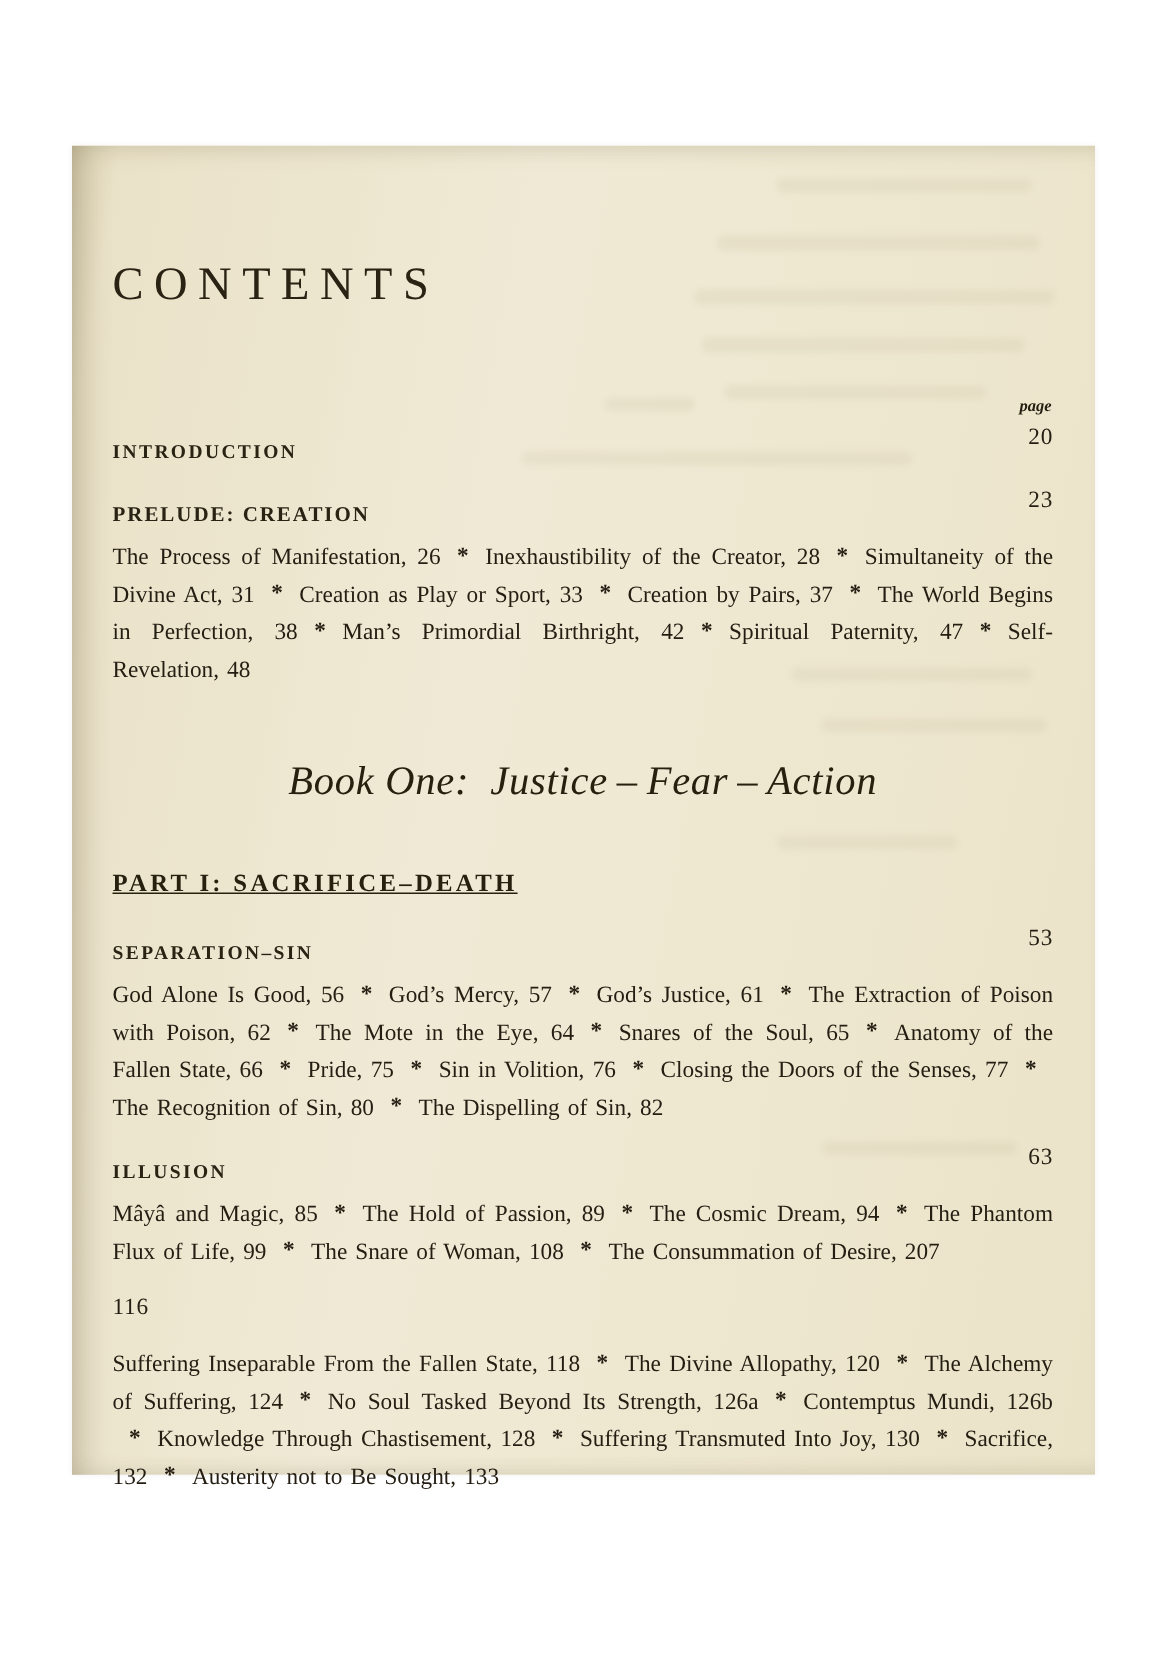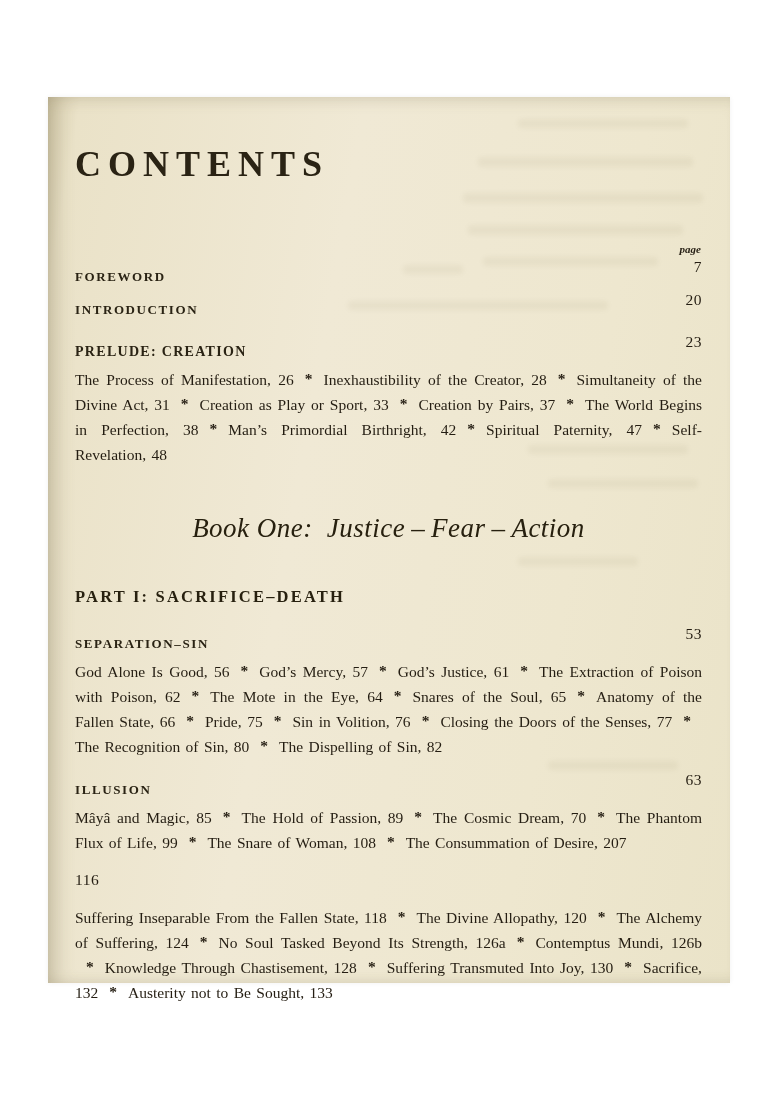--- a/index.html
+++ b/index.html
@@ -36,24 +36,25 @@
   
   .ghost {
     position: absolute;
     background: #7d7049;
     opacity: 0.07;
     filter: blur(2.5px);
     border-radius: 4px;
     pointer-events: none;
   }
   .title {
-    font-size: 36px;
+    font-size: 31px;
     letter-spacing: 7px;
-    font-weight: 700;
+    font-weight: 400;
     color: #2a2314;
+    margin-top: 28px;
   }
   .page-col-label {
     text-align: right;
     font-style: italic;
     font-weight: bold;
     font-size: 11px;
     margin-top: 58px;
     padding-right: 1px;
   }
   .row {
@@ -71,20 +72,21 @@
     font-size: 13px;
     font-weight: bold;
     letter-spacing: 1.6px;
     color: #2a2314;
   }
   .mid-head {
     font-size: 16.5px;
     font-weight: bold;
     letter-spacing: 2.2px;
     color: #27200f;
+    text-decoration: underline;
   }
   .row-foreword     { margin-top: 12px; }
   .row-introduction { margin-top: 15px; }
   .row-prelude      { margin-top: 24px; }
   .row-prelude .small-head { font-size: 14px; letter-spacing: 1.3px; }
   .para {
     margin-top: 7px;
     font-size: 15.5px;
     line-height: 25px;
     text-align: justify;
@@ -129,24 +131,20 @@
     <div class="ghost" style="left:300px; top:204px; width:260px; height:9px;"></div>
     <div class="ghost" style="left:480px; top:348px; width:160px; height:9px;"></div>
     <div class="ghost" style="left:500px; top:382px; width:150px; height:9px;"></div>
     <div class="ghost" style="left:470px; top:460px; width:120px; height:9px;"></div>
     <div class="ghost" style="left:500px; top:664px; width:130px; height:9px;"></div>
 
     <div class="title">CONTENTS</div>
 
     <div class="page-col-label">page</div>
 
-    <div class="row row-foreword">
-      <span class="small-head">FOREWORD</span>
-      <span class="num">7</span>
-    </div>
 
     <div class="row row-introduction">
       <span class="small-head">INTRODUCTION</span>
       <span class="num">20</span>
     </div>
 
     <div class="row row-prelude">
       <span class="small-head">PRELUDE: CREATION</span>
       <span class="num">23</span>
     </div>
@@ -161,21 +159,21 @@
     <div class="row row-section">
       <span class="small-head">SEPARATION–SIN</span>
       <span class="num">53</span>
     </div>
     <div class="para"><span>God Alone Is Good, 56</span><span class="sep">*</span><span>God’s Mercy, 57</span><span class="sep">*</span><span>God’s Justice, 61</span><span class="sep">*</span><span>The Extraction of Poison with Poison, 62</span><span class="sep">*</span><span>The Mote in the Eye, 64</span><span class="sep">*</span><span>Snares of the Soul, 65</span><span class="sep">*</span><span>Anatomy of the Fallen State, 66</span><span class="sep">*</span><span>Pride, 75</span><span class="sep">*</span><span>Sin in Volition, 76</span><span class="sep">*</span><span>Closing the Doors of the Senses, 77</span><span class="sep">*</span><span>The Recognition of Sin, 80</span><span class="sep">*</span><span>The Dispelling of Sin, 82</span></div>
 
     <div class="row row-section row-illusion">
       <span class="small-head">ILLUSION</span>
       <span class="num">63</span>
     </div>
-    <div class="para"><span>Mâyâ and Magic, 85</span><span class="sep">*</span><span>The Hold of Passion, 89</span><span class="sep">*</span><span>The Cosmic Dream, 70</span><span class="sep">*</span><span>The Phantom Flux of Life, 99</span><span class="sep">*</span><span>The Snare of Woman, 108</span><span class="sep">*</span><span>The Consummation of Desire, 207</span></div>
+    <div class="para"><span>Mâyâ and Magic, 85</span><span class="sep">*</span><span>The Hold of Passion, 89</span><span class="sep">*</span><span>The Cosmic Dream, 94</span><span class="sep">*</span><span>The Phantom Flux of Life, 99</span><span class="sep">*</span><span>The Snare of Woman, 108</span><span class="sep">*</span><span>The Consummation of Desire, 207</span></div>
 
     <div class="row row-section row-sacrifice">
       <span class="num">116</span>
     </div>
     <div class="para"><span>Suffering Inseparable From the Fallen State, 118</span><span class="sep">*</span><span>The Divine Allopathy, 120</span><span class="sep">*</span><span>The Alchemy of Suffering, 124</span><span class="sep">*</span><span>No Soul Tasked Beyond Its Strength, 126a</span><span class="sep">*</span><span>Contemptus Mundi, 126b</span><span class="sep">*</span><span>Knowledge Through Chastisement, 128</span><span class="sep">*</span><span>Suffering Transmuted Into Joy, 130</span><span class="sep">*</span><span>Sacrifice, 132</span><span class="sep">*</span><span>Austerity not to Be Sought, 133</span></div>
 
   </div>
 </div>
 
 </body></html>

